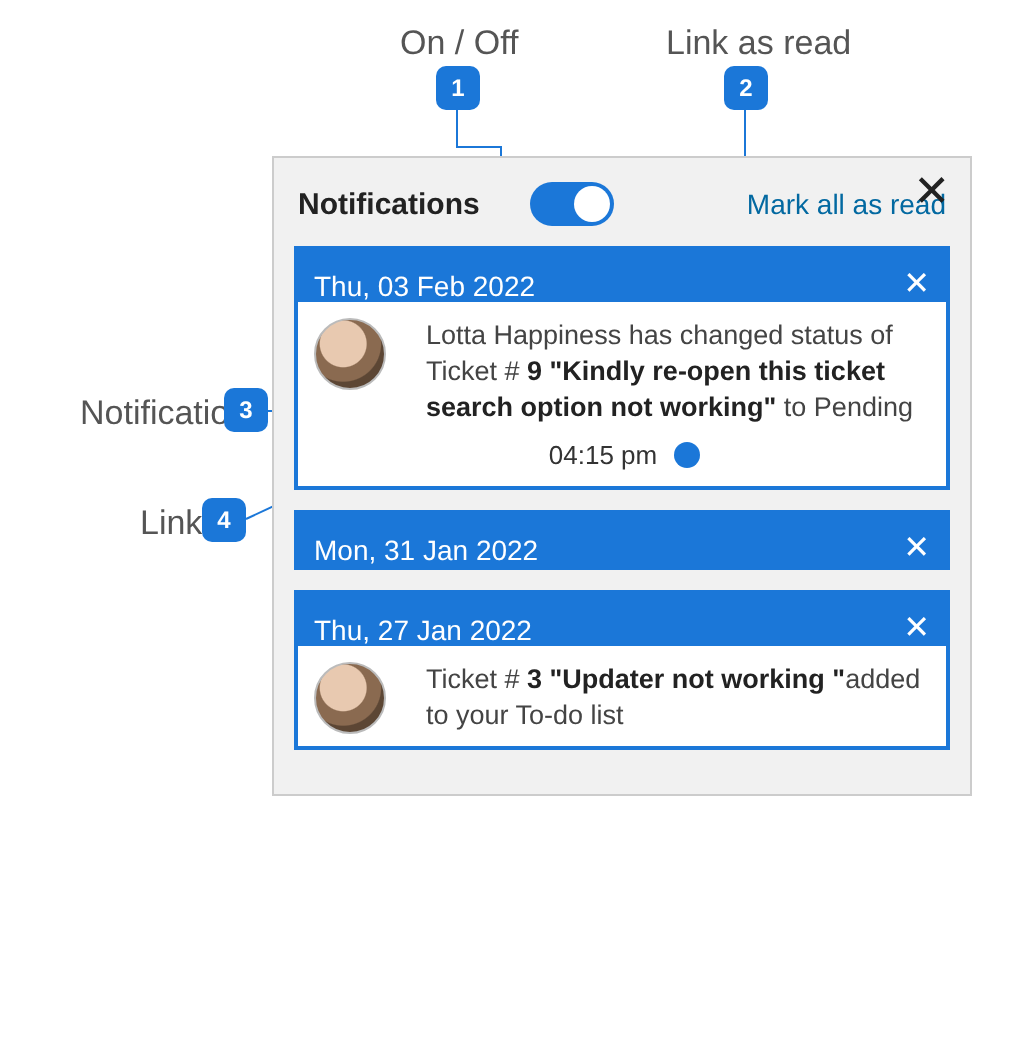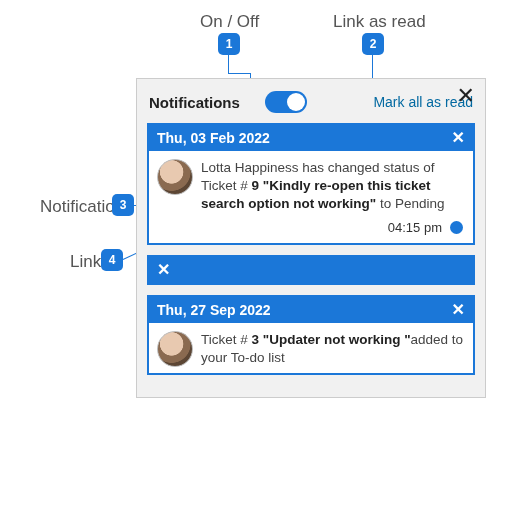--- a/index.html
+++ b/index.html
@@ -89,54 +89,54 @@
   .card {
     border: 2px solid #1b77d8;
     background: #fff;
     margin-bottom: 10px;
   }
   .card-head {
     background: #1b77d8;
     color: #fff;
     height: 26px;
     display: flex;
-    align-items: center;
+    align-items: flex-end;
     justify-content: space-between;
     padding: 0 8px;
     font-size: 14px;
-    font-weight: bold;
+    font-weight: normal;
   }
   .card-close {
     font-size: 16px;
     line-height: 1;
     cursor: pointer;
   }
   .card-body {
     display: flex;
     padding: 8px 8px 6px 8px;
-    gap: 8px;
+    gap: 20px;
   }
   .avatar {
     width: 36px;
     height: 36px;
     border-radius: 50%;
     flex-shrink: 0;
     background: radial-gradient(circle at 40% 35%, #e8c9b0 0 38%, #8a6a50 40% 62%, #5c4634 64% 100%);
     border: 1px solid #bbb;
   }
   .msg {
     font-size: 13.5px;
     color: #444;
     line-height: 1.35;
   }
   .msg b { color: #222; }
   .card-foot {
     display: flex;
     align-items: center;
-    justify-content: flex-end;
+    justify-content: center;
     gap: 8px;
     padding: 0 10px 8px 12px;
   }
   .time {
     font-size: 13px;
     color: #333;
   }
   .dot {
     width: 13px;
     height: 13px;
@@ -191,27 +191,28 @@
       </div>
     </div>
     <div class="card-foot">
       <span class="time">04:15 pm</span>
       <span class="dot"></span>
     </div>
   </div>
 
   <div class="card">
     <div class="card-head">
+      <span>Mon, 31 Jan 2022</span>
       <span class="card-close">✕</span>
     </div>
   </div>
 
   <div class="card">
     <div class="card-head">
-      <span>Thu, 27 Sep 2022</span>
+      <span>Thu, 27 Jan 2022</span>
       <span class="card-close">✕</span>
     </div>
     <div class="card-body">
       <div class="avatar"></div>
       <div class="msg">
         <span>Ticket # </span><b>3 "Updater not working "</b><span>added to your To-do list</span>
       </div>
     </div>
   </div>
 

